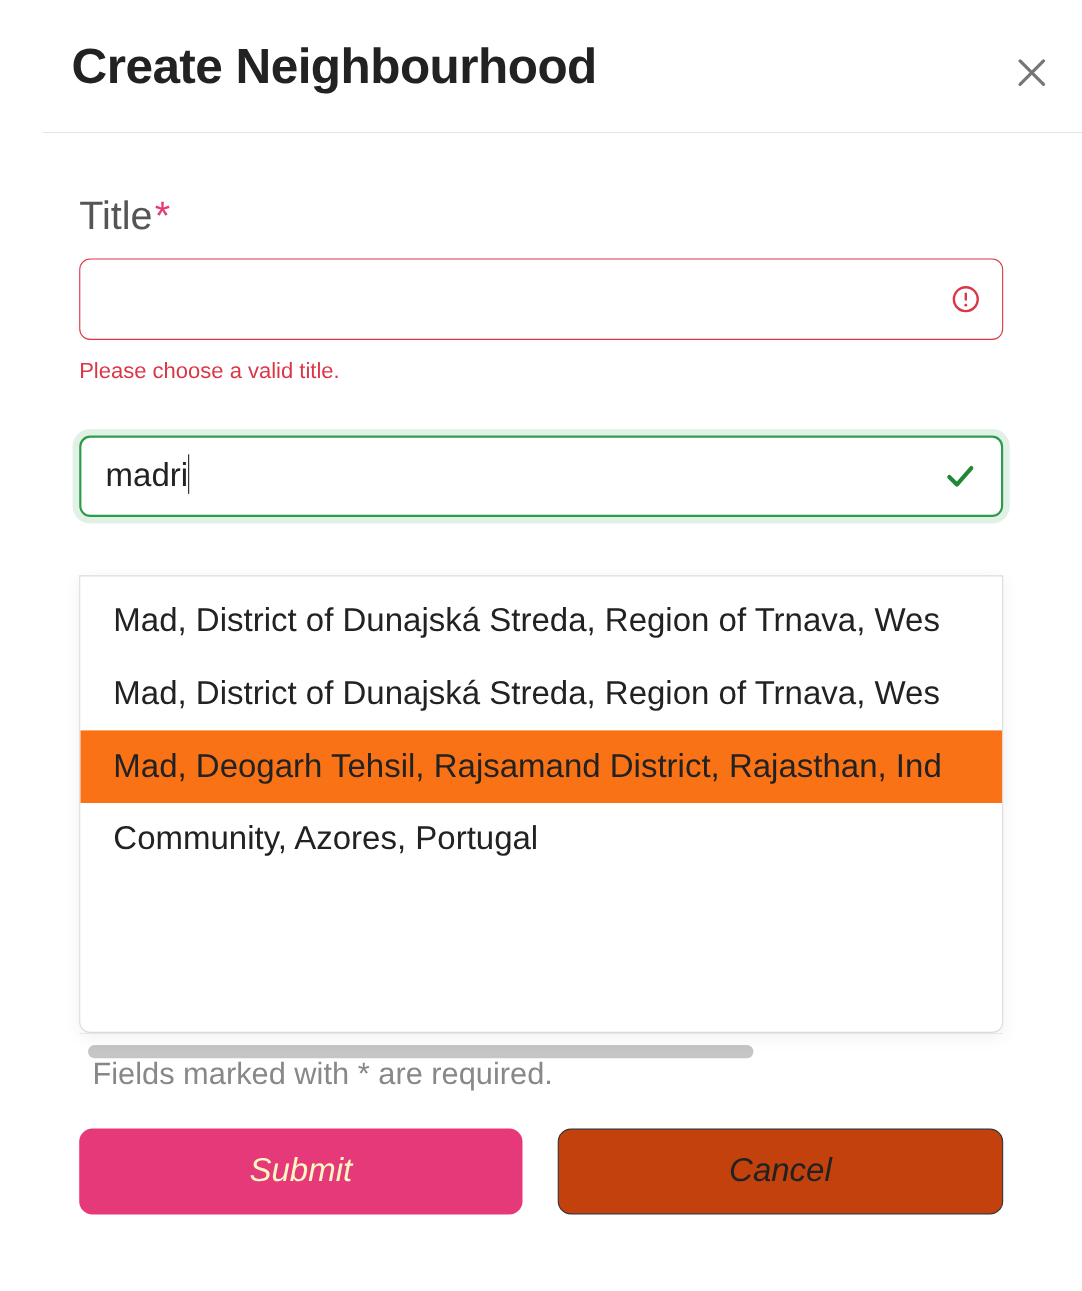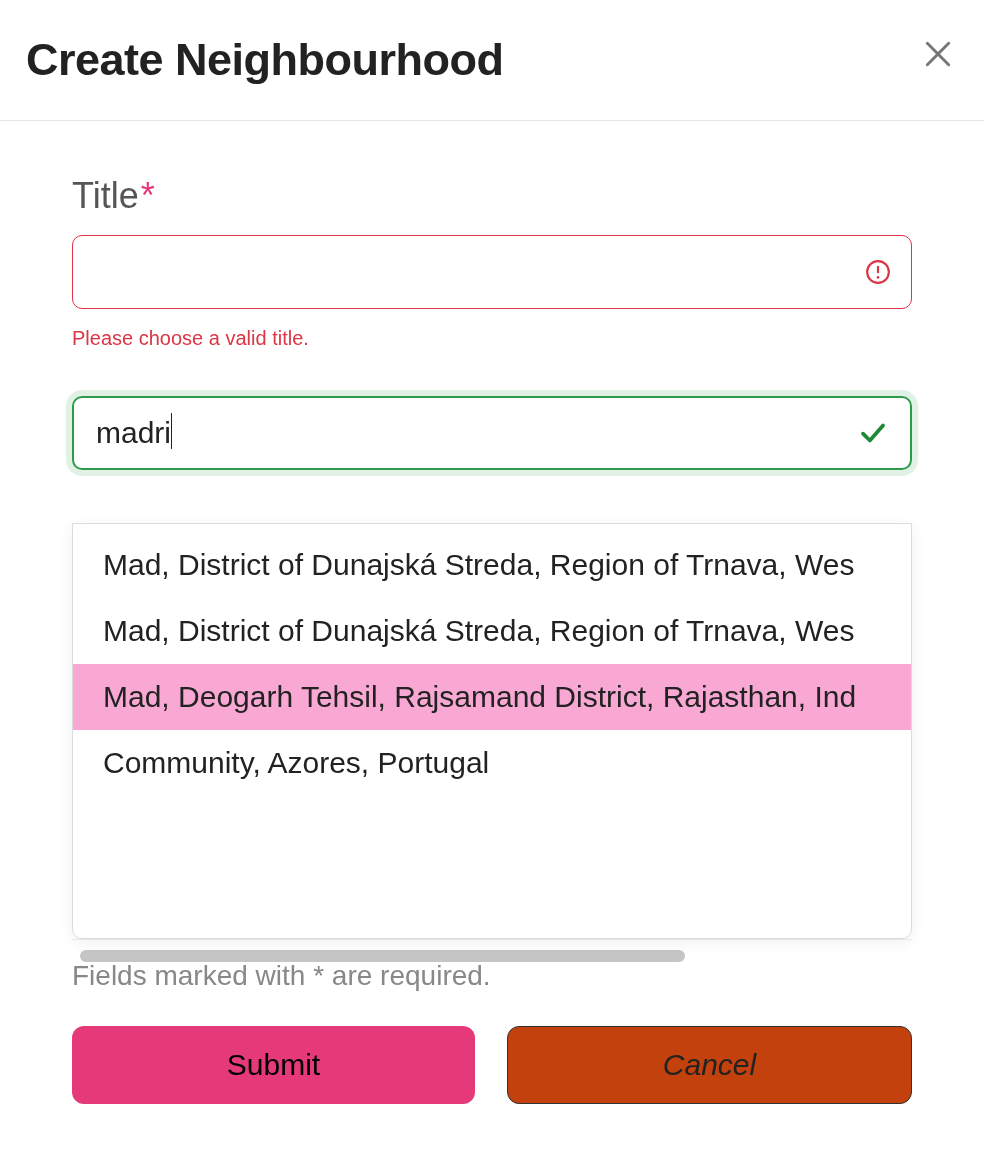--- a/index.html
+++ b/index.html
@@ -6,24 +6,25 @@
   html, body {
     width: 984px;
     height: 1174px;
     background: #fff;
     font-family: -apple-system, BlinkMacSystemFont, "Segoe UI", Helvetica, Arial, sans-serif;
     color: #222;
     overflow: hidden;
   }
   .modal-header {
     display: flex;
-    align-items: flex-start;
+    align-items: flex-end;
     justify-content: space-between;
     padding: 34px 26px 34px 26px;
     border-bottom: 1px solid #e5e5e5;
+    margin-left: 39px;
   }
   .modal-title {
     font-size: 45px;
     font-weight: 600;
     letter-spacing: -0.5px;
   }
   .close-btn {
     width: 40px;
     height: 40px;
     cursor: pointer;
@@ -127,21 +128,21 @@
     overflow: hidden;
     cursor: pointer;
     width: 100%;
     text-align: left;
     background: none;
     border: none;
     display: block;
     color: #222;
   }
   .dropdown-item:first-child { padding-top: 24px; }
-  .dropdown-item.hovered { background: #f9a8d4; }
+  .dropdown-item.hovered { background: #f97316; }
   .hl { background: #fff2c9; padding: 0 1px; }
 
   .dropdown-scrollbar {
     height: 30px;
     background: #fff;
     border-top: 1px solid #eee;
     position: relative;
     border-radius: 0 0 10px 10px;
     overflow: hidden;
   }
@@ -151,21 +152,21 @@
     top: 10px;
     width: 72%;
     height: 12px;
     background: #c5c5c5;
     border-radius: 6px;
   }
 
   .hint-row {
     position: absolute;
     top: 960px;
-    left: 72px;
+    left: 84px;
     font-size: 28px;
     color: #888;
   }
 
   .footer {
     position: absolute;
     top: 1026px;
     left: 72px;
     right: 72px;
     display: flex;
@@ -174,21 +175,22 @@
   .btn {
     flex: 1;
     height: 78px;
     border-radius: 12px;
     font-size: 30px;
     cursor: pointer;
     border: none;
   }
   .btn-primary {
     background: #e6397a;
-    color: #000000;
+    color: #fef9c3;
+    font-style: italic;
   }
   .btn-secondary {
     background: #c2410c;
     color: #222;
     border: 1.5px solid #333;
     font-style: italic;
   }
 </style>
 </head>
 <body>

